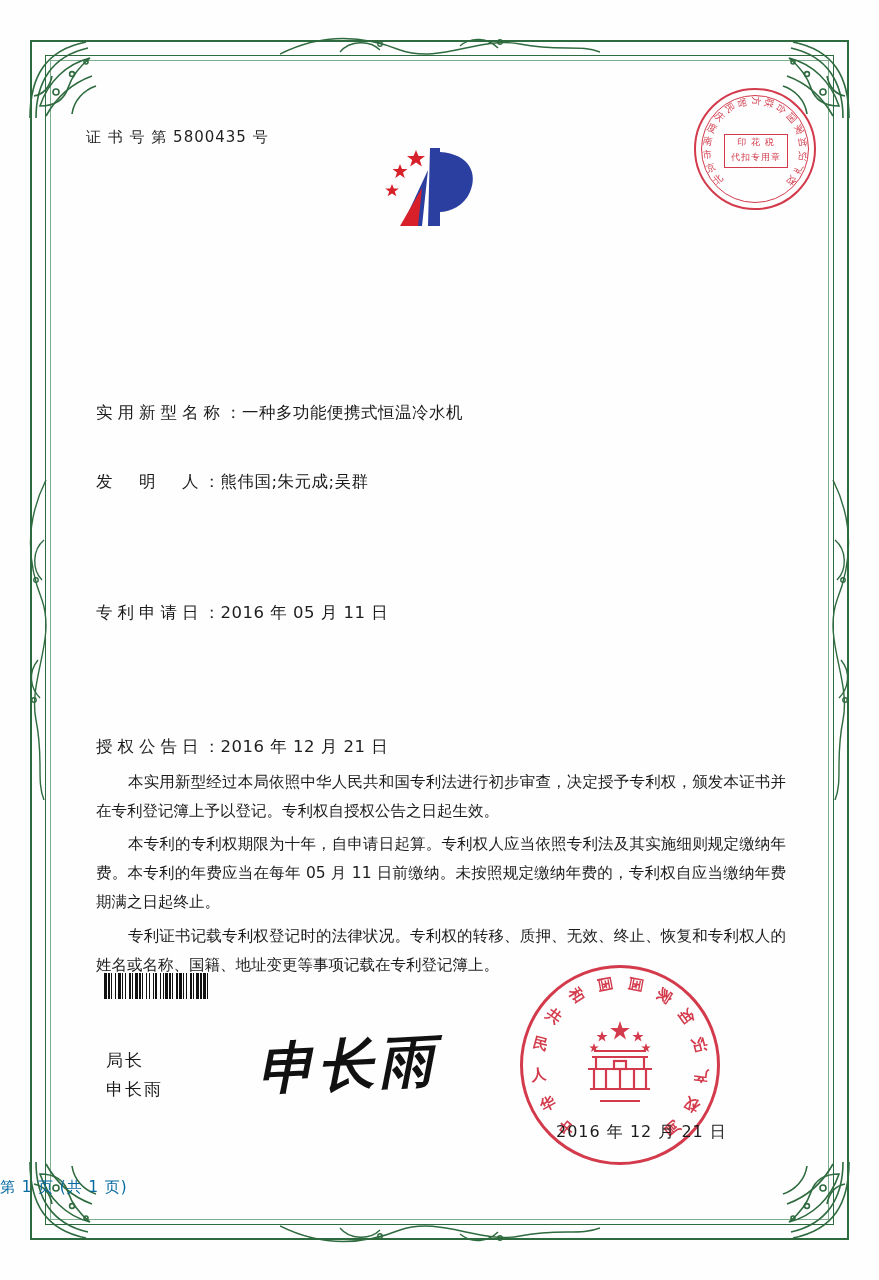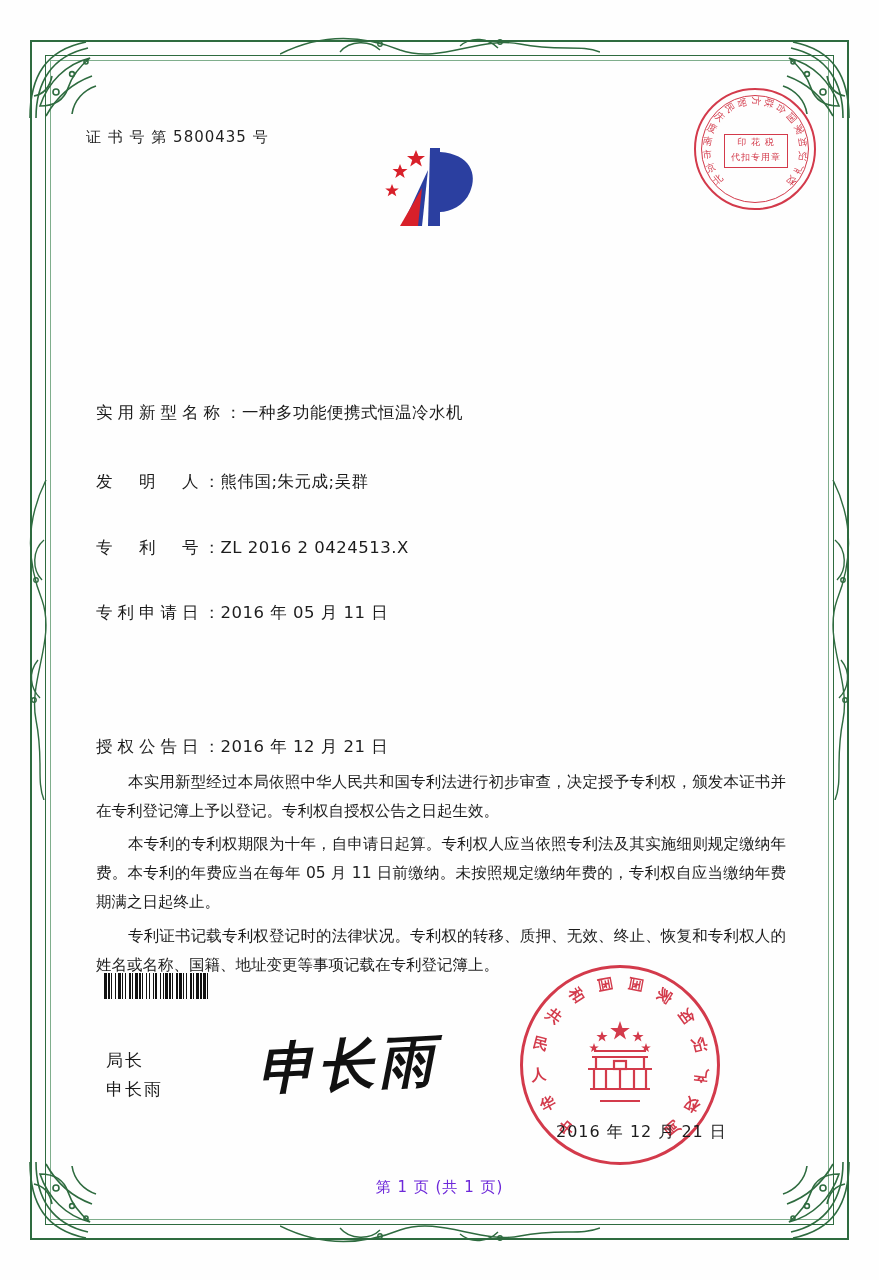--- a/index.html
+++ b/index.html
@@ -231,23 +231,22 @@
     font-size: 16px;
     color: #1c1c1c;
     letter-spacing: 1px;
     white-space: nowrap;
   }
 
   .page-no {
     position: absolute;
     left: 0; top: 1178px;
     width: 879px;
-    text-align: center;
     font-size: 15px;
-    color: #6d28d9;
+    color: #0369a1;
     letter-spacing: 1px;
   }
 </style>
 </head>
 <body>
 
 <div class="page">
 
   <div class="border-outer"></div>
   <div class="border-inner"></div>
@@ -406,23 +405,20 @@
       <div>代扣专用章</div>
     </div>
   </div>
 
 
   <div class="field f1">
     <span class="lbl">实用新型名称</span><span>：</span><span>一种多功能便携式恒温冷水机</span>
   </div>
   <div class="field f2">
     <span class="lbl">发　明　人</span><span>：</span><span>熊伟国;朱元成;吴群</span>
-  </div>
-  <div class="field f3">
-    <span class="lbl">专　利　号</span><span>：</span><span>ZL 2016 2 0424513.X</span>
   </div>
   <div class="field f4">
     <span class="lbl">专利申请日</span><span>：</span><span>2016 年 05 月 11 日</span>
   </div>
   <div class="field f6">
     <span class="lbl">授权公告日</span><span>：</span><span>2016 年 12 月 21 日</span>
   </div>
 
   <div class="para p1">本实用新型经过本局依照中华人民共和国专利法进行初步审查，决定授予专利权，颁发本证书并在专利登记簿上予以登记。专利权自授权公告之日起生效。</div>
   <div class="para p2">本专利的专利权期限为十年，自申请日起算。专利权人应当依照专利法及其实施细则规定缴纳年费。本专利的年费应当在每年 05 月 11 日前缴纳。未按照规定缴纳年费的，专利权自应当缴纳年费期满之日起终止。</div>

